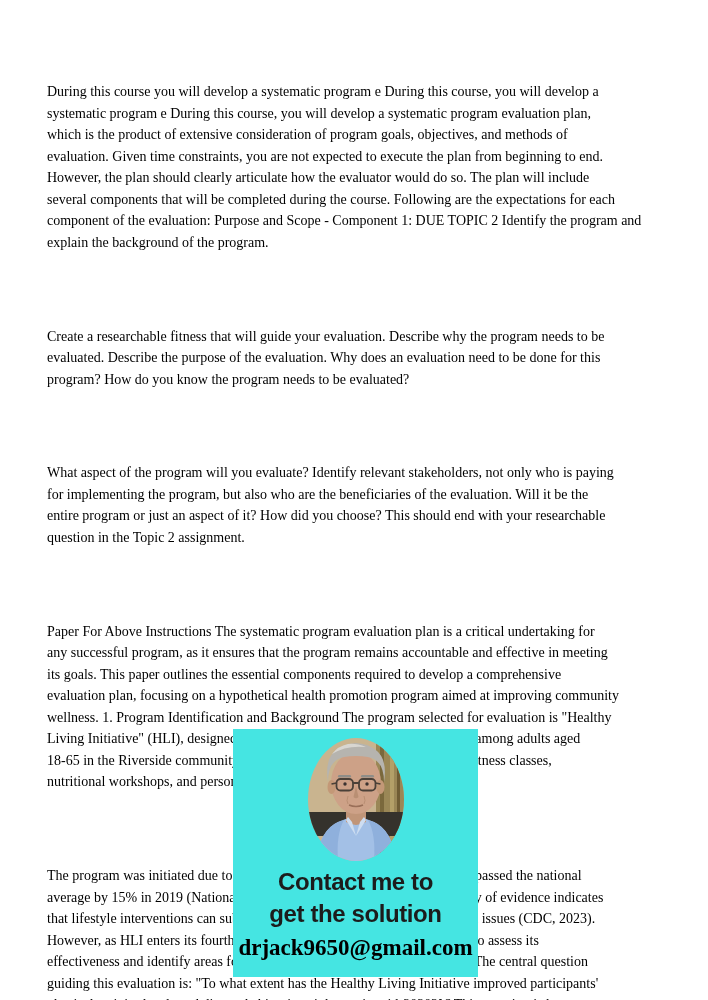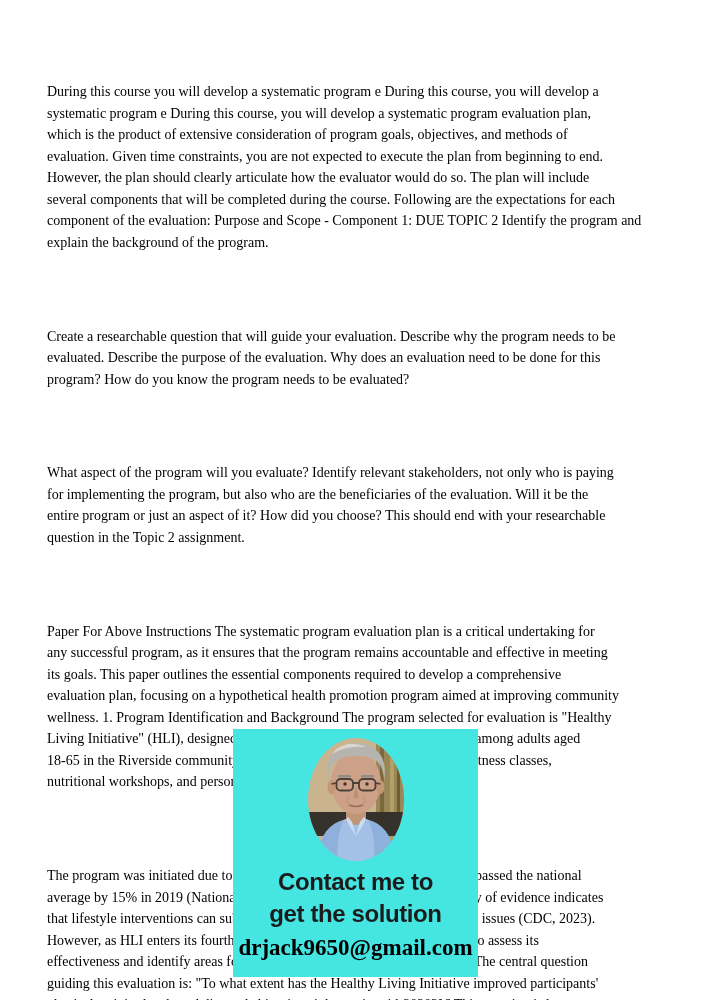--- a/index.html
+++ b/index.html
@@ -68,21 +68,21 @@
 
 <div class="doc">
   <p>During this course you will develop a systematic program e During this course, you will develop a
 systematic program e During this course, you will develop a systematic program evaluation plan,
 which is the product of extensive consideration of program goals, objectives, and methods of
 evaluation. Given time constraints, you are not expected to execute the plan from beginning to end.
 However, the plan should clearly articulate how the evaluator would do so. The plan will include
 several components that will be completed during the course. Following are the expectations for each
 component of the evaluation: Purpose and Scope - Component 1: DUE TOPIC 2 Identify the program and
 explain the background of the program.</p>
-  <p>Create a researchable question that will guide your evaluation. Describe why the program needs to be
+  <p>Create a researchable fitness that will guide your evaluation. Describe why the program needs to be
 evaluated. Describe the purpose of the evaluation. Why does an evaluation need to be done for this
 program? How do you know the program needs to be evaluated?</p>
   <p>What aspect of the program will you evaluate? Identify relevant stakeholders, not only who is paying
 for implementing the program, but also who are the beneficiaries of the evaluation. Will it be the
 entire program or just an aspect of it? How did you choose? This should end with your researchable
 question in the Topic 2 assignment.</p>
   <p>Paper For Above Instructions The systematic program evaluation plan is a critical undertaking for
 any successful program, as it ensures that the program remains accountable and effective in meeting
 its goals. This paper outlines the essential components required to develop a comprehensive
 evaluation plan, focusing on a hypothetical health promotion program aimed at improving community

